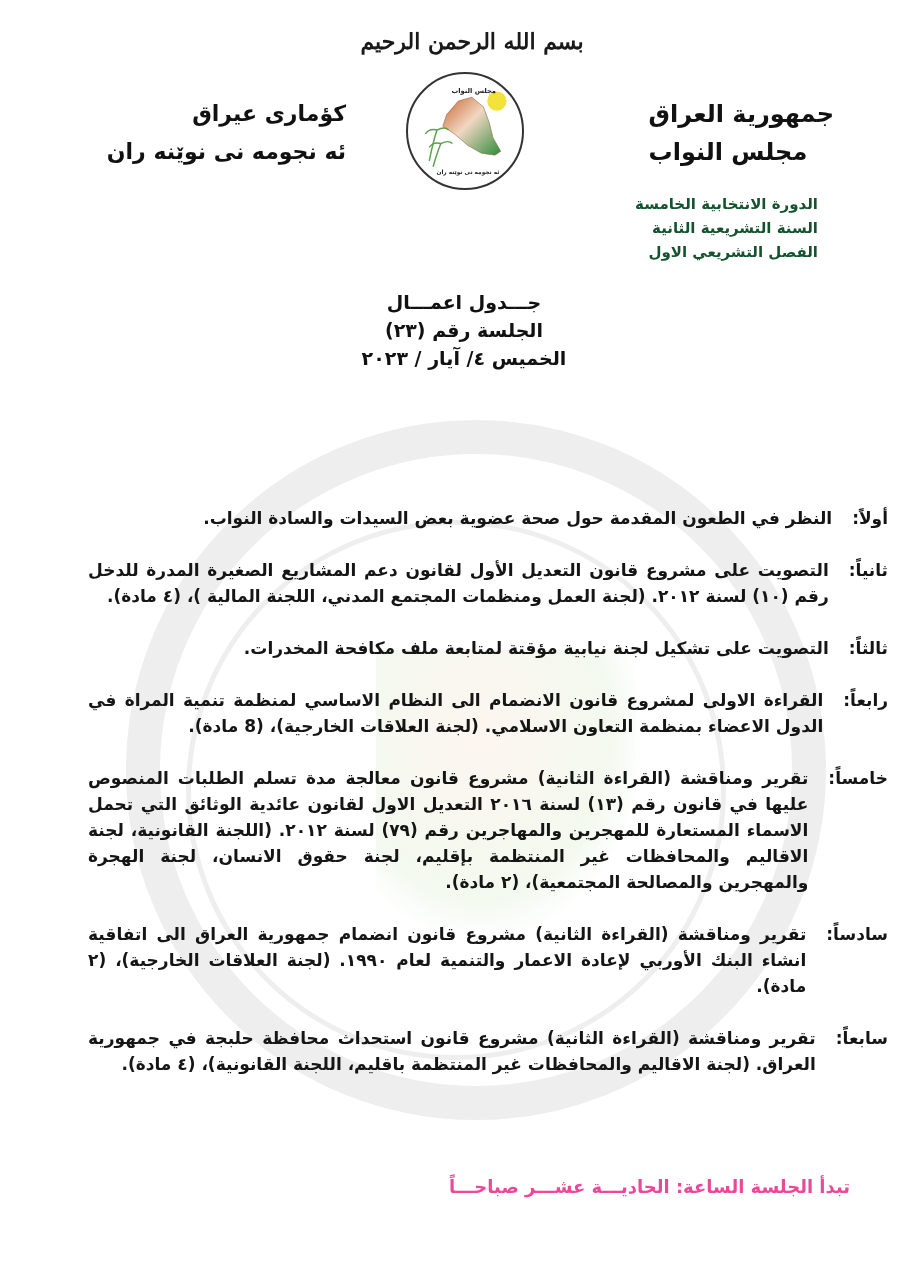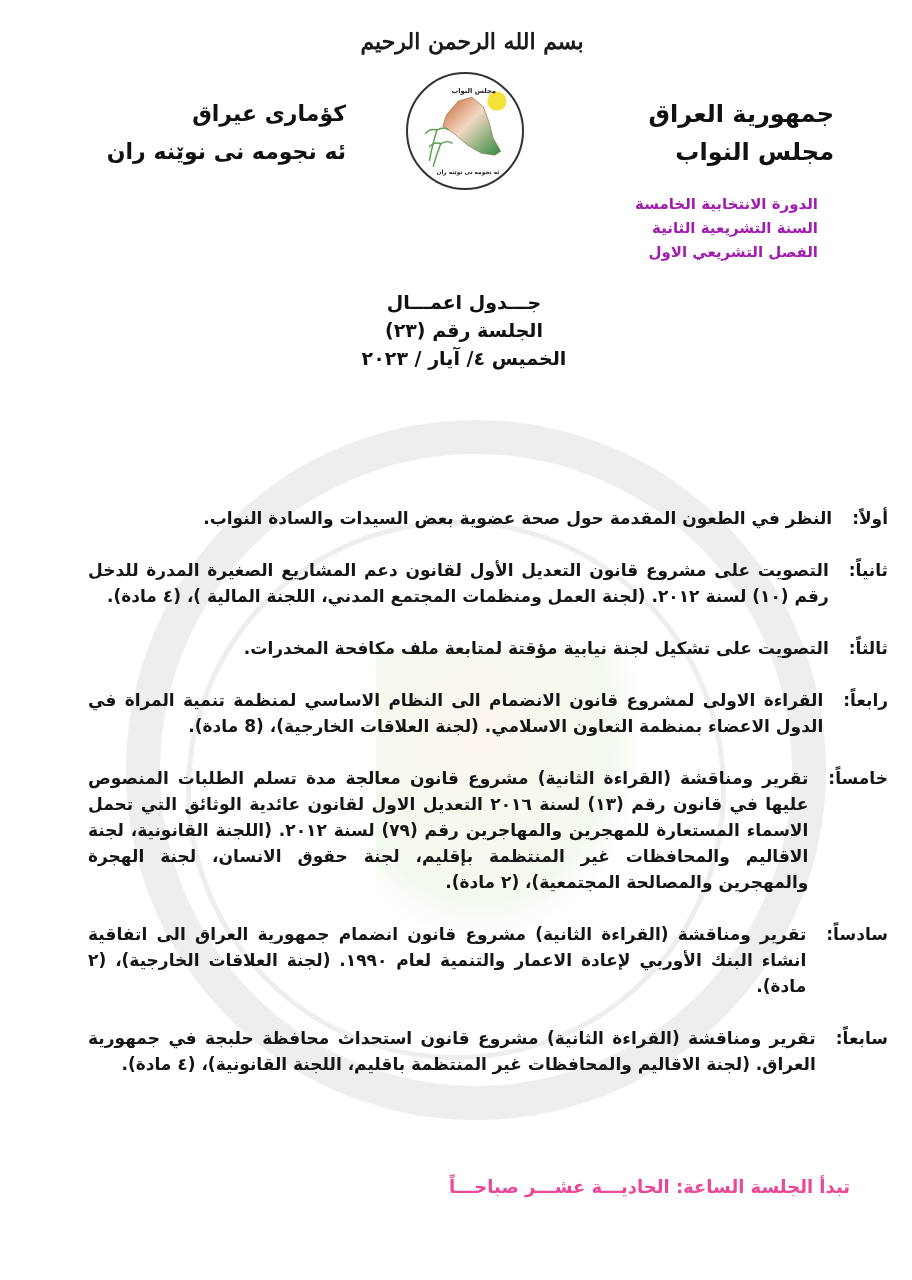--- a/index.html
+++ b/index.html
@@ -11,27 +11,27 @@
     
     .watermark { position: absolute; left: 110px; top: 420px; width: 700px; height: 700px; border-radius: 50%; border: 34px solid rgba(160,160,160,0.18); pointer-events: none; }
     .watermark-inner { position: absolute; left: 170px; top: 520px; width: 540px; height: 540px; border-radius: 50%; border: 5px solid rgba(160,160,160,0.18); pointer-events: none; }
     .watermark-map { position: absolute; left: 360px; top: 650px; width: 260px; height: 280px; background: radial-gradient(ellipse at 40% 30%, rgba(240,190,150,0.15), rgba(180,220,160,0.16) 60%, rgba(255,255,255,0) 75%); pointer-events: none; }
 
     .basmala { position: absolute; top: 28px; left: 0; width: 912px; text-align: center; font-family: "DejaVu Serif", serif; font-size: 22px; font-weight: bold; color: #1a1a1a; }
 
     .logo { position: absolute; left: 390px; top: 72px; width: 118px; height: 118px; border-radius: 50%; border: 2px solid #333; background: #fff; overflow: hidden; }
     .logo svg { width: 100%; height: 100%; }
 
-    .hdr-right { position: absolute; right: 94px; top: 95px; text-align: right; }
+    .hdr-right { position: absolute; right: 94px; top: 95px; text-align: left; }
     .hdr-right .l1, .hdr-right .l2 { font-size: 24px; font-weight: 900; letter-spacing: 2px; line-height: 38px; font-family: "DejaVu Sans", sans-serif; }
     .hdr-left { position: absolute; left: 70px; top: 95px; text-align: left; direction: rtl; width: 260px; }
     .hdr-left div { font-size: 22px; font-weight: 900; line-height: 38px; text-align: right; }
 
     .session-info { position: absolute; right: 110px; top: 192px; text-align: right; }
-    .session-info div { font-size: 15px; font-weight: bold; line-height: 24px; color: #a21caf; }
+    .session-info div { font-size: 15px; font-weight: bold; line-height: 24px; color: #14532d; }
 
     .title-block { position: absolute; left: 0; width: 912px; top: 288px; text-align: center; }
     .title-block div { font-size: 19px; font-weight: bold; line-height: 28px; padding-right: 16px; }
 
     .quran { position: absolute; right: 100px; top: 432px; font-size: 19px; font-weight: bold; }
 
     .items { position: absolute; right: 40px; top: 505px; width: 800px; }
     .item { display: flex; flex-direction: row; font-size: 17px; font-weight: bold; line-height: 26px; color: #151515; }
     .item .num { white-space: nowrap; padding-left: 20px; }
     .item .body { flex: 1; text-align: justify; }

